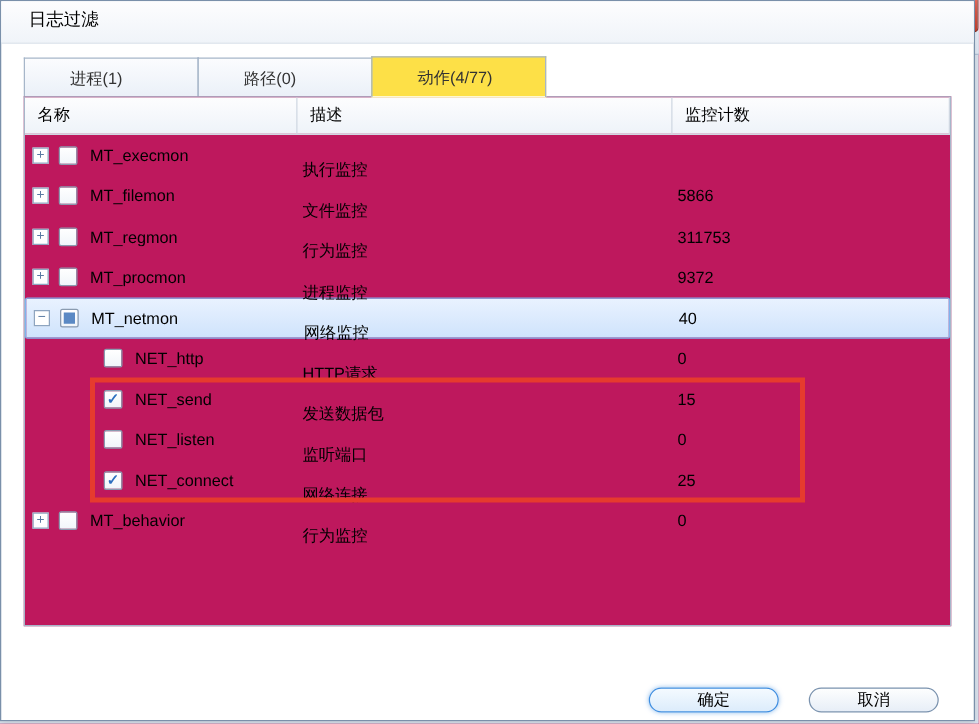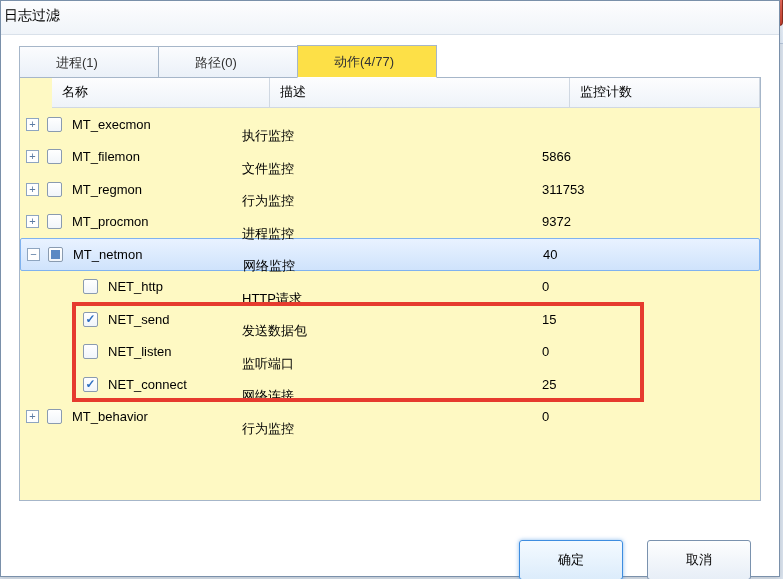--- a/index.html
+++ b/index.html
@@ -55,21 +55,21 @@
     left: 0;
     top: 0;
     width: 780px;
     height: 577px;
     background: #fff;
     border: 1px solid #7a90aa;
     box-shadow: 0 2px 6px rgba(0,0,0,.15);
   }
   .dlg-title {
     height: 34px;
-    padding: 6px 3px;
+    padding: 6px 22px;
     font-size: 14px;
     background: linear-gradient(#fdfdfe,#f0f4f9);
     border-bottom: 1px solid #d9e1ea;
   }
   .dlg-body {
     position: absolute;
     left: 0; right:0;
     top: 34px; bottom: 0;
     padding: 10px 18px 12px 18px;
   }
@@ -99,22 +99,21 @@
     border-bottom: 1px solid #fff;
     z-index: 3;
     top: 0;
     height: 33px;
   }
   
   .grid {
     border: 1px solid #a6b6c9;
     position: relative;
     height: 424px;
-    background:#fef9c3;
-    padding-left:32px;
+    background:#be185d;
   }
   .ghead {
     display:flex;
     height: 30px;
     background: linear-gradient(#fdfdfe,#eef3f9);
     border-bottom: 1px solid #d0d8e2;
   }
   .ghead .col {
     border-right: 1px solid #d0d8e2;
     padding: 5px 10px;
@@ -180,23 +179,23 @@
     left:0; right:0; bottom:0;
     height:52px;
     display:flex;
     justify-content:flex-end;
     align-items:center;
     gap:24px;
     padding-right:28px;
   }
   .btn {
     min-width:104px;
-    height:40px;
+    height:20px;
     border:1px solid #7a92ae;
-    border-radius:3px;
+    border-radius:15px;
     background: linear-gradient(#fdfefe,#e7eef7);
     display:flex; align-items:center; justify-content:center;
     cursor:default;
     margin-top:20px;
   }
   .btn.primary {
     border-color:#3e8de0;
     box-shadow: 0 0 4px rgba(62,141,224,.6);
     background: linear-gradient(#f4faff,#dcecfb);
   }

